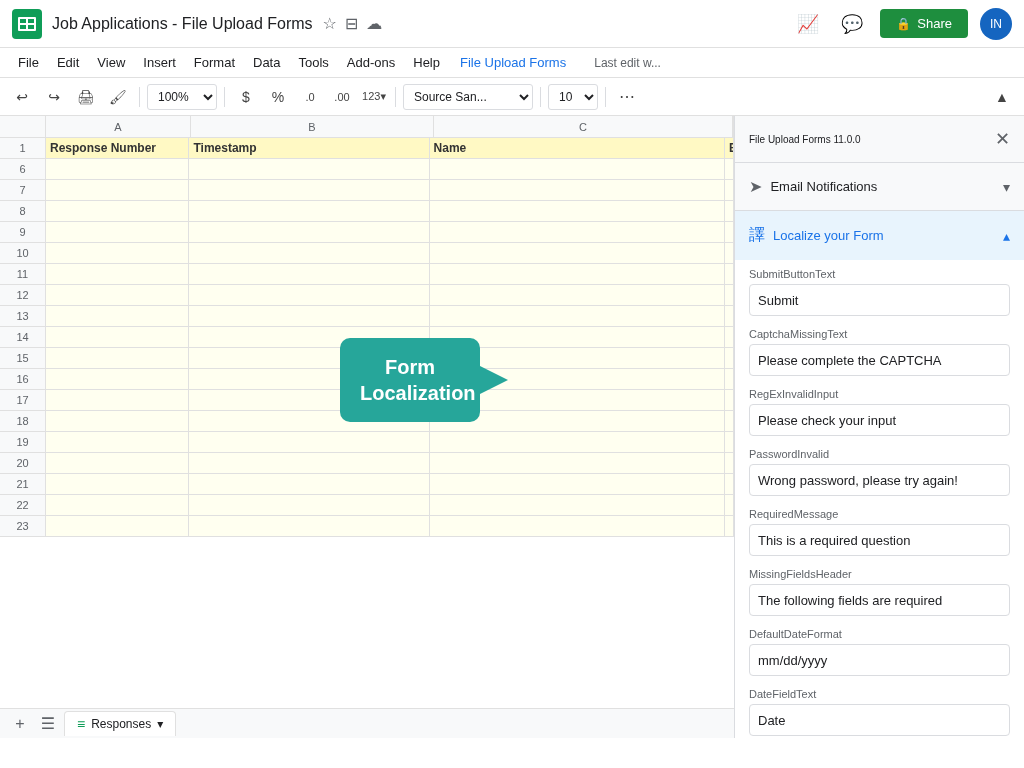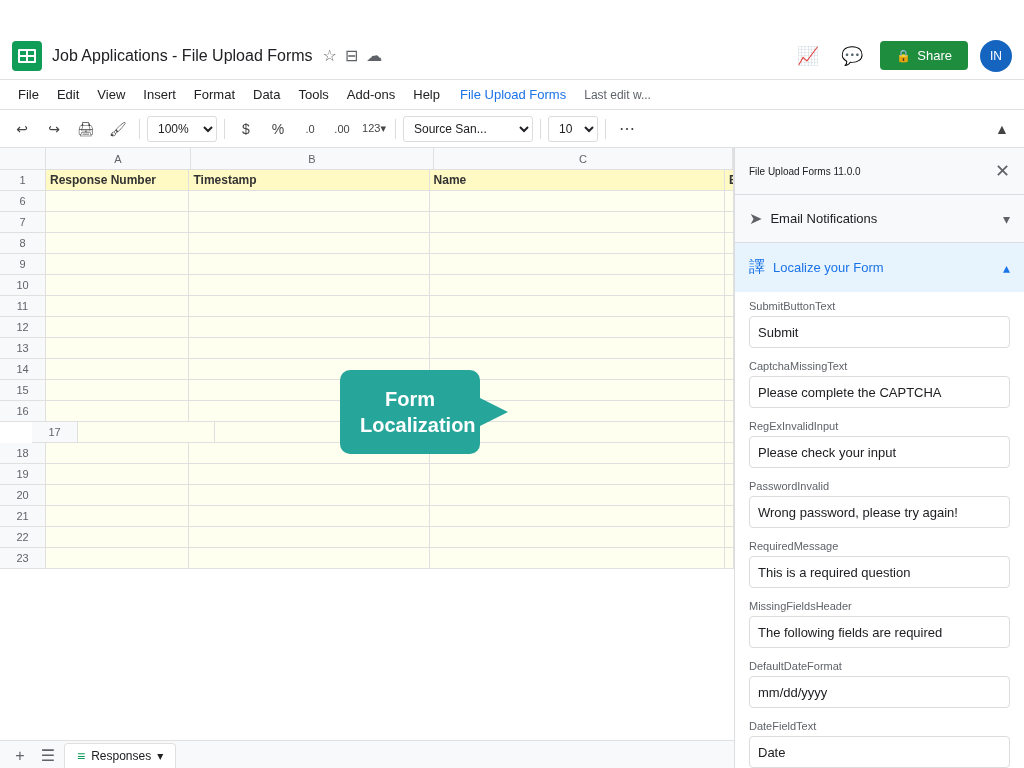--- a/index.html
+++ b/index.html
@@ -6,21 +6,20 @@
     body { font-family: 'Arial', sans-serif; font-size: 13px; background: #fff; overflow: hidden; }
 
     
     .top-bar {
       display: flex;
       align-items: center;
       height: 48px;
       padding: 0 12px;
       border-bottom: 1px solid #e0e0e0;
       gap: 10px;
-      margin-top: 32px;
     }
     .app-icon {
       width: 30px;
       height: 30px;
       background: #0f9d58;
       border-radius: 4px;
       display: flex;
       align-items: center;
       justify-content: center;
     }
@@ -109,21 +108,21 @@
       cursor: pointer;
       border-radius: 3px;
     }
     .menu-bar-right {
       margin-left: 20px;
       color: #1a73e8;
       font-size: 13px;
       cursor: pointer;
     }
     .last-edit {
-      margin-left: 16px;
+      margin-left: 26px;
       color: #5f6368;
       font-size: 12px;
     }
 
     
     .toolbar {
       display: flex;
       align-items: center;
       height: 38px;
       padding: 0 8px;
@@ -544,21 +543,21 @@
       <div class="cell cell-empty" style="width:320px;"></div>
       <div class="cell cell-empty" style="flex:1;"></div>
     </div>
           <div class="data-row" style="background: rgb(255, 255, 240);">
       <div class="cell-row-num">16</div>
       <div class="cell cell-empty" style="width:155px;"></div>
       <div class="cell cell-empty" style="width:260px;"></div>
       <div class="cell cell-empty" style="width:320px;"></div>
       <div class="cell cell-empty" style="flex:1;"></div>
     </div>
-          <div class="data-row" style="background: #c4b5fd; margin-left: 32px;">
+          <div class="data-row" style="background: #c4b5fd;">
       <div class="cell-row-num">17</div>
       <div class="cell cell-empty" style="width:155px;"></div>
       <div class="cell cell-empty" style="width:260px;"></div>
       <div class="cell cell-empty" style="width:320px;"></div>
       <div class="cell cell-empty" style="flex:1;"></div>
     </div>
           <div class="data-row" style="background: rgb(255, 255, 240); justify-content: space-between;">
       <div class="cell-row-num">18</div>
       <div class="cell cell-empty" style="width:155px;"></div>
       <div class="cell cell-empty" style="width:260px;"></div>

